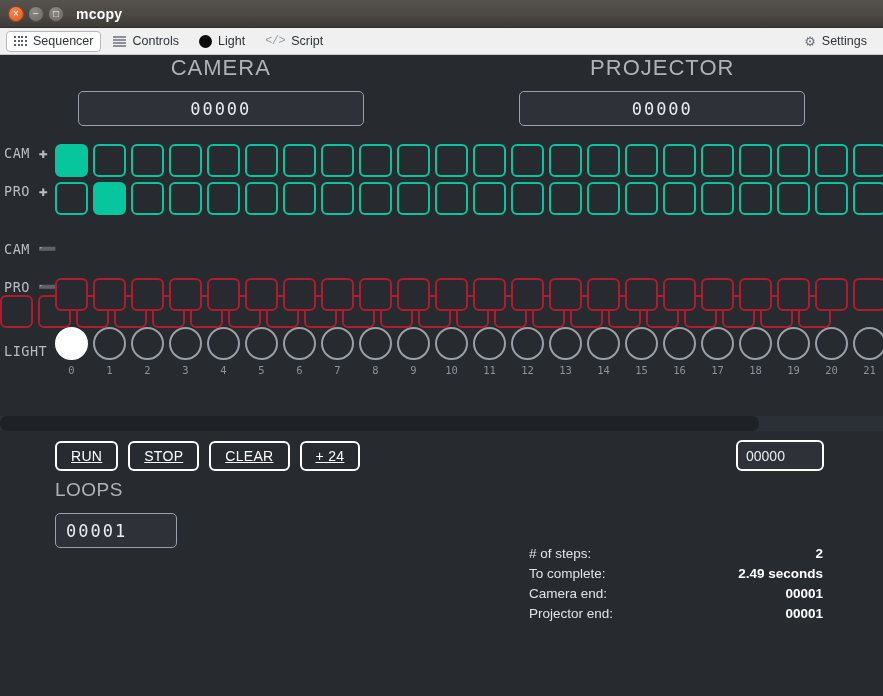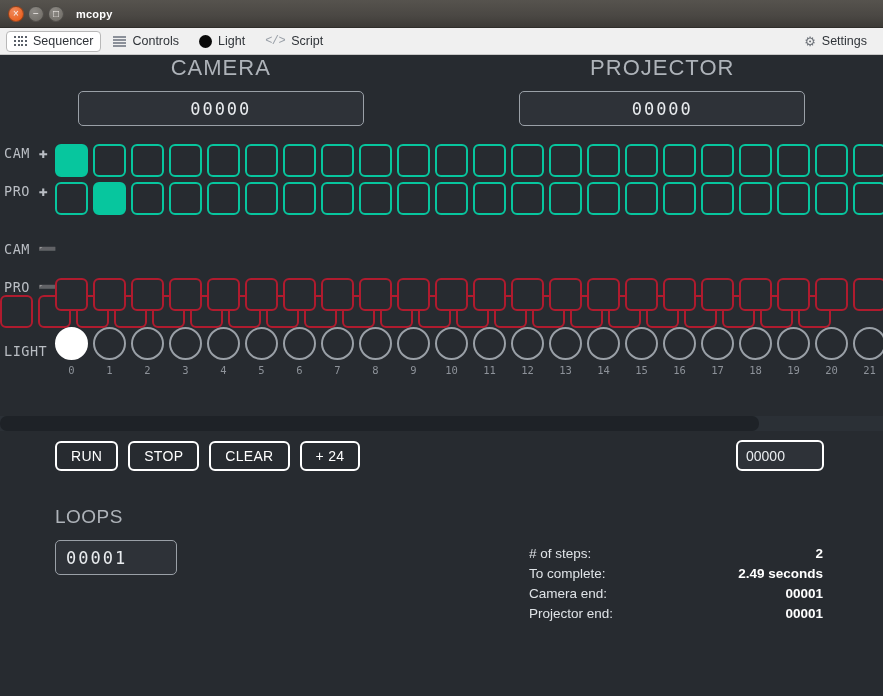--- a/index.html
+++ b/index.html
@@ -29,21 +29,21 @@
     display: flex; align-items: center; justify-content: center;
     font-size: 10px; line-height: 1;
     color: #f6f2ef;
     border: 1px solid rgba(0,0,0,.35);
   }
   #win-close  { background: radial-gradient(circle at 35% 30%, #f08a5d, #e8550d); }
   #win-min    { background: radial-gradient(circle at 35% 30%, #8d8a85, #6c6963); }
   #win-max    { background: radial-gradient(circle at 35% 30%, #8d8a85, #6c6963); margin-right: 12px;}
   #window-title {
     color: #ffffff;
-    font-size: 11px;
+    font-size: 14px;
     font-weight: bold;
     letter-spacing: .2px;
   }
 
   
   #tabbar {
     height: 27px;
     background: #f0f0f0;
     display: flex;
     align-items: center;
@@ -223,39 +223,40 @@
     background: #272b30;
     border: 2px solid #ffffff;
     border-radius: 6px;
     color: #ffffff;
     font-size: 14px;
     letter-spacing: .3px;
     display: flex;
     align-items: center;
     justify-content: center;
     white-space: nowrap;
+    text-decoration: underline;
   }
   .bar-spacer { flex: 1 1 auto; }
   #step-input {
     width: 88px;
     height: 31px;
     background: #2e3238;
     border: 2px solid #ffffff;
     border-radius: 6px;
     color: #e9ecef;
     font-size: 14px;
     font-family: "Liberation Sans", sans-serif;
     display: flex;
     align-items: center;
     padding-left: 8px;
     margin-right: 59px;
   }
 
   
-  #lower { display: flex; margin-top: 35px; }
+  #lower { display: flex; margin-top: 8px; }
   #loops-col { padding-left: 55px; }
   #loops-title {
     color: #aeb3b9;
     font-size: 19px;
     letter-spacing: .5px;
     margin-bottom: 12px;
   }
   #loops-input {
     width: 122px;
     height: 35px;

